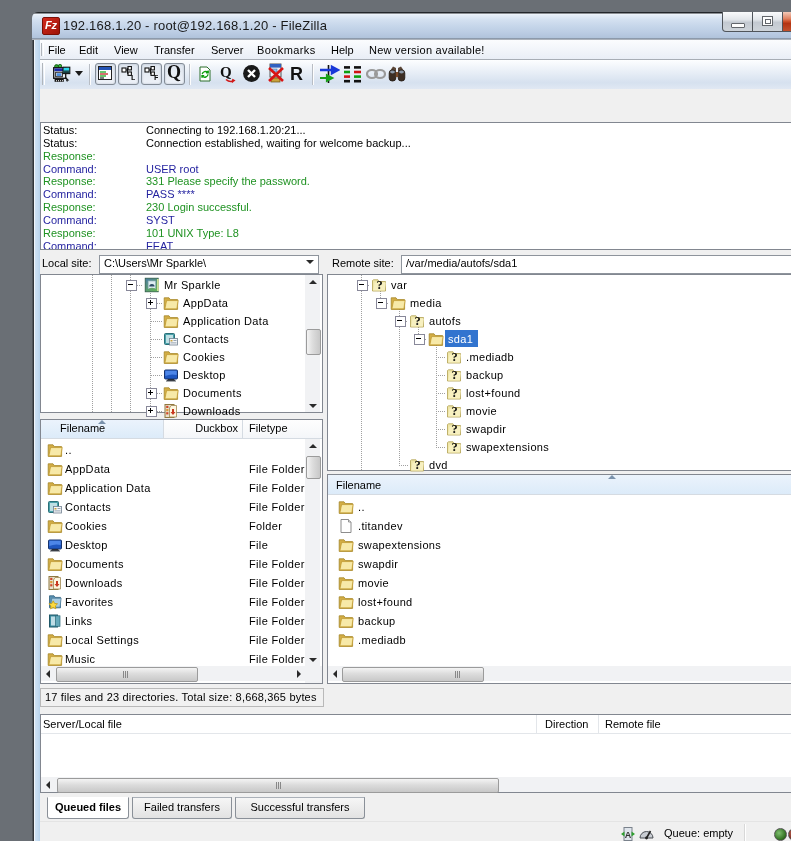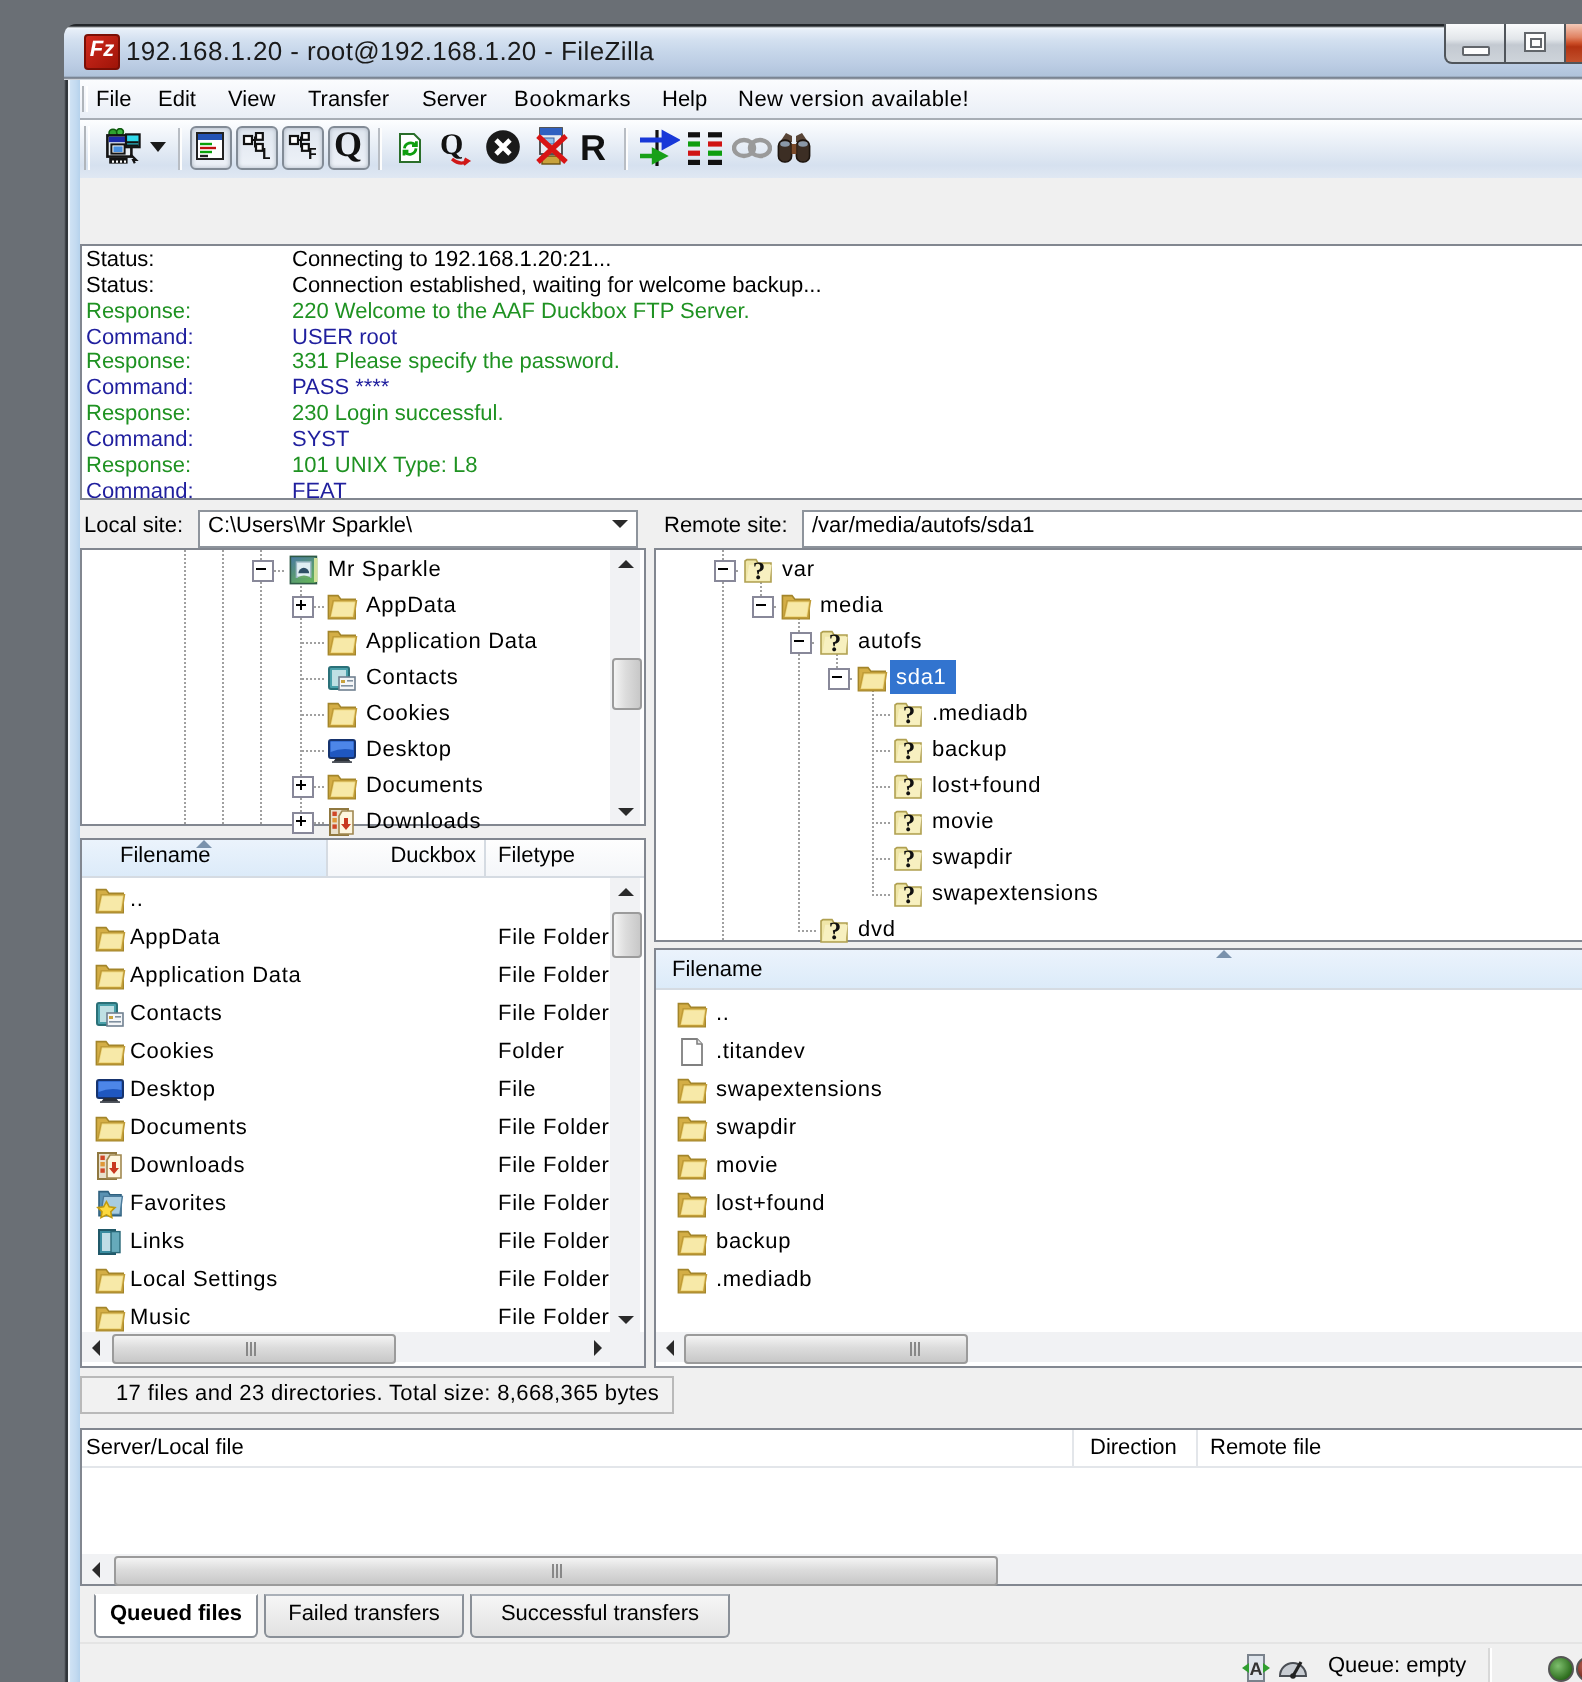--- a/index.html
+++ b/index.html
@@ -40,21 +40,21 @@
   .combo{position:absolute;background:#fff;border:1px solid #8e949c;height:16px;}
   .tree-dot-v{position:absolute;width:1px;background-image:repeating-linear-gradient(#a0a0a0 0,#a0a0a0 1px,transparent 1px,transparent 2px);}
   .tree-dot-h{position:absolute;height:1px;background-image:repeating-linear-gradient(90deg,#a0a0a0 0,#a0a0a0 1px,transparent 1px,transparent 2px);}
   .exp{position:absolute;width:9px;height:9px;background:#fff;border:1px solid #889;}
   .exp i{position:absolute;left:1px;top:3px;width:5px;height:1px;background:#000;}
   .exp.plus i.v{left:3px;top:1px;width:1px;height:5px;}
   .trow{position:absolute;height:18px;line-height:18px;white-space:pre;letter-spacing:0.35px;}
   .lrow{position:absolute;height:19px;line-height:19px;white-space:pre;letter-spacing:0.35px;}
   .hdr{position:absolute;background:linear-gradient(#fefefe,#f4f6f9);border-bottom:1px solid #d5dbe2;}
   .hdrsorted{background:linear-gradient(#ebf3fc,#dcebf9);}
-  .statusline{position:absolute;height:17px;background:#f1f1f1;border:1px solid #b9b9b9;line-height:17px;padding-left:17px;letter-spacing:0.18px;white-space:nowrap;overflow:hidden;}
+  .statusline{position:absolute;height:17px;background:#f1f1f1;border:1px solid #b9b9b9;line-height:17px;padding-left:4px;letter-spacing:0.18px;white-space:nowrap;overflow:hidden;}
   
   .tab{position:absolute;height:20px;line-height:19px;text-align:center;border:1px solid #8a9098;border-radius:0 0 3px 3px;}
   .tab.inactive{background:linear-gradient(#f6f6f6,#e2e2e2);border-top:1px solid #aab0b8;text-align:center;}
   .tab.active{background:#fff;border-top:1px solid #fff;font-weight:bold;}
 </style>
 </head>
 <body>
 <svg width="0" height="0" style="position:absolute">
     <defs>
 <symbol id="fold" viewBox="0 0 16 16">
@@ -251,21 +251,21 @@
 <rect x="7.8" y="8" width="2.4" height="5" fill="#7a4a2a"></rect>
 <ellipse cx="4.5" cy="8" rx="2.4" ry="1.4" fill="#8a98a8"></ellipse>
 <ellipse cx="13.5" cy="8" rx="2.4" ry="1.4" fill="#8a98a8"></ellipse>
 </svg>
       </div>
 
 
     <div class="abs" id="log">
       <div class="ll st" style="top:1px;"><span>Status:</span><b>Connecting to 192.168.1.20:21...</b></div>
       <div class="ll st" style="top:14px;"><span>Status:</span><b>Connection established, waiting for welcome backup...</b></div>
-      <div class="ll rs" style="top:27px;"><span>Response:</span><b>220 Welcome to the AAF Duckbox FTP Server.</b></div>
+      <div class="ll rs" style="top:27px;"><span>Response:</span></div>
       <div class="ll cm" style="top:40px;"><span>Command:</span><b>USER root</b></div>
       <div class="ll rs" style="top:52px;"><span>Response:</span><b>331 Please specify the password.</b></div>
       <div class="ll cm" style="top:65px;"><span>Command:</span><b>PASS ****</b></div>
       <div class="ll rs" style="top:78px;"><span>Response:</span><b>230 Login successful.</b></div>
       <div class="ll cm" style="top:91px;"><span>Command:</span><b>SYST</b></div>
       <div class="ll rs" style="top:104px;"><span>Response:</span><b>101 UNIX Type: L8</b></div>
       <div class="ll cm" style="top:117px;"><span>Command:</span><b>FEAT</b></div>
       <div class="sb-v" style="left:754px;top:0;height:126px;">
         <div class="sb-btn" style="top:0;">
             <span style="width:0;height:0;border-left:4px solid transparent;border-right:4px solid transparent;border-bottom:4px solid #2a2a2a;"></span>

